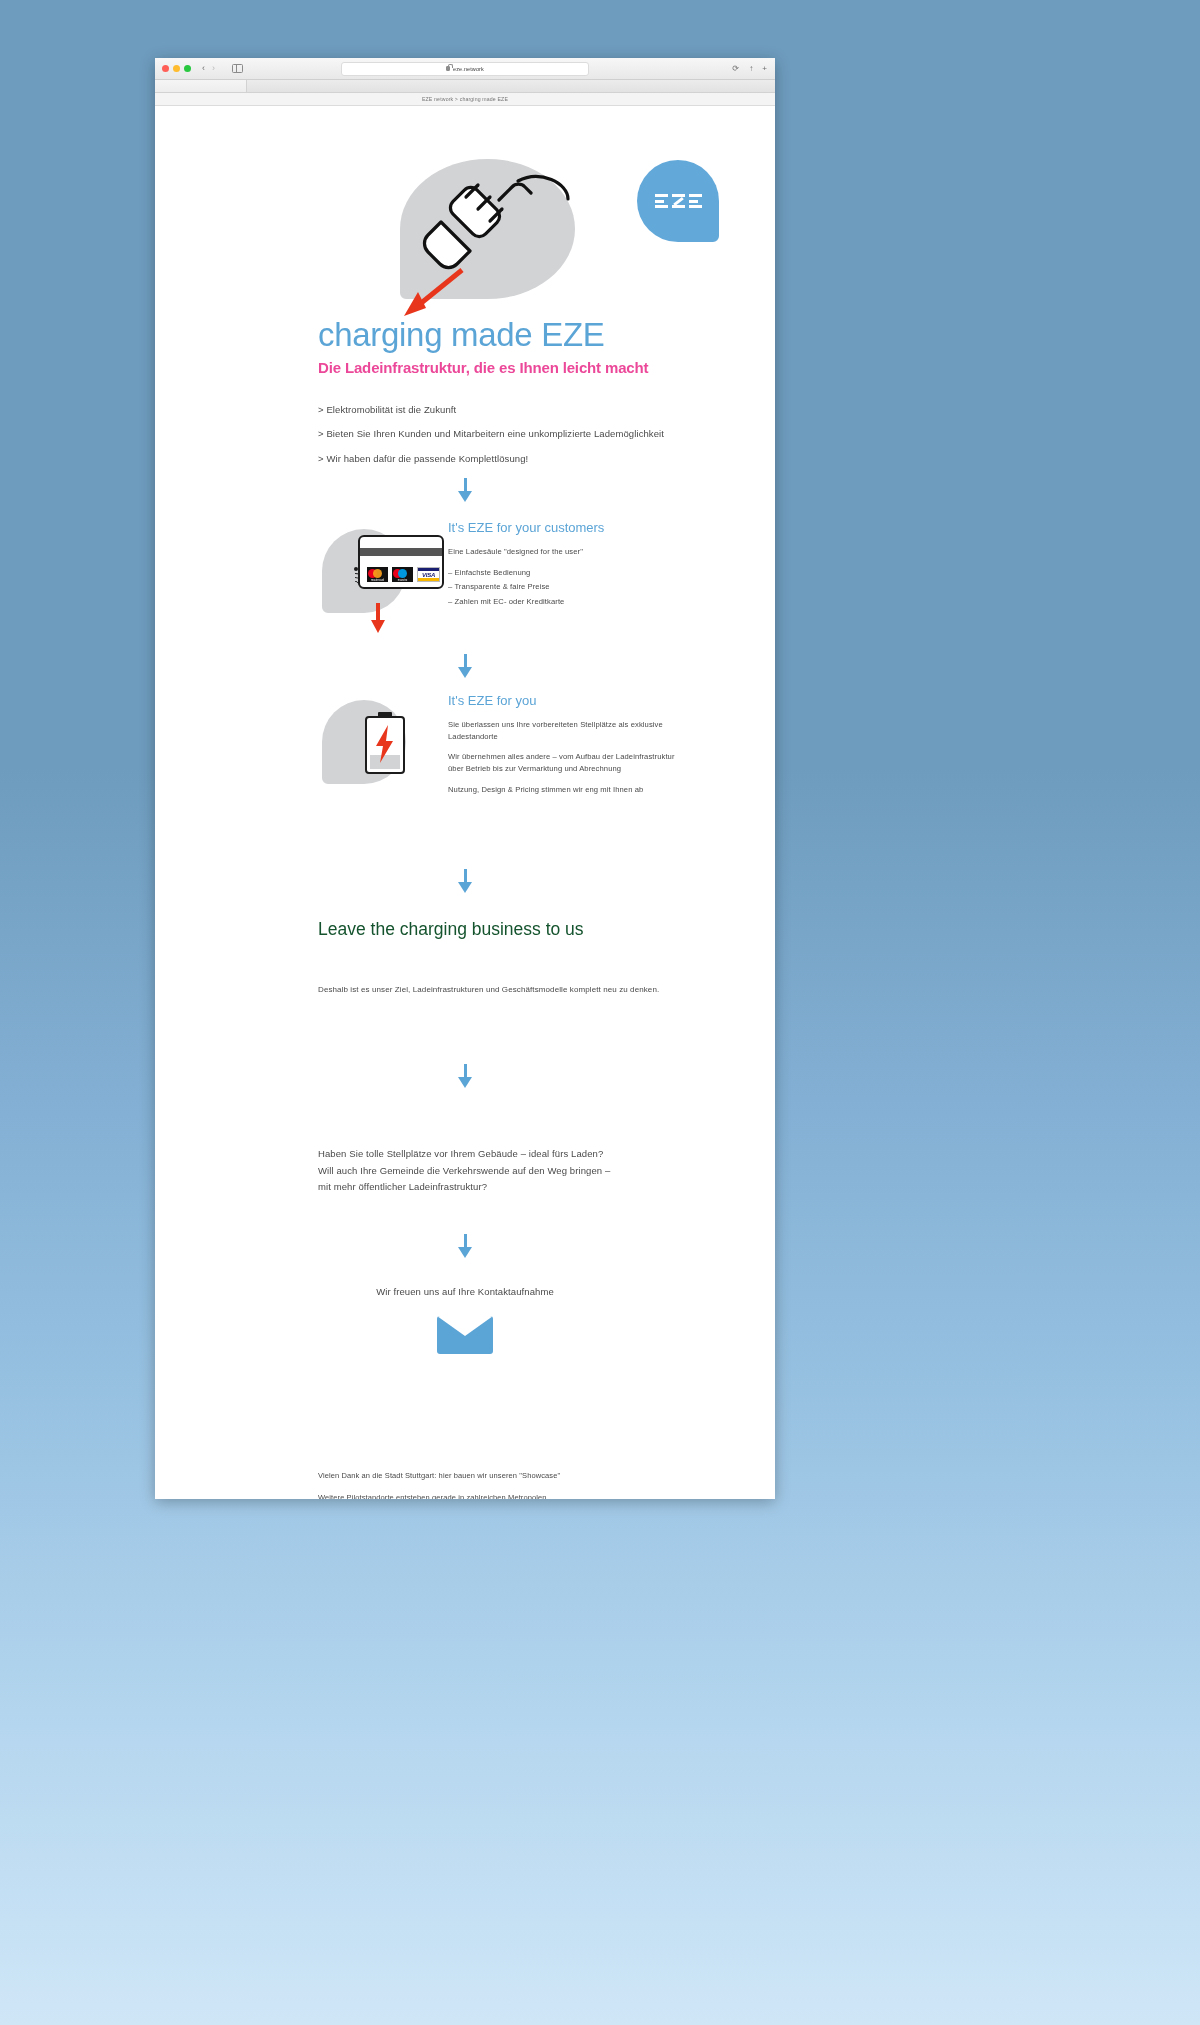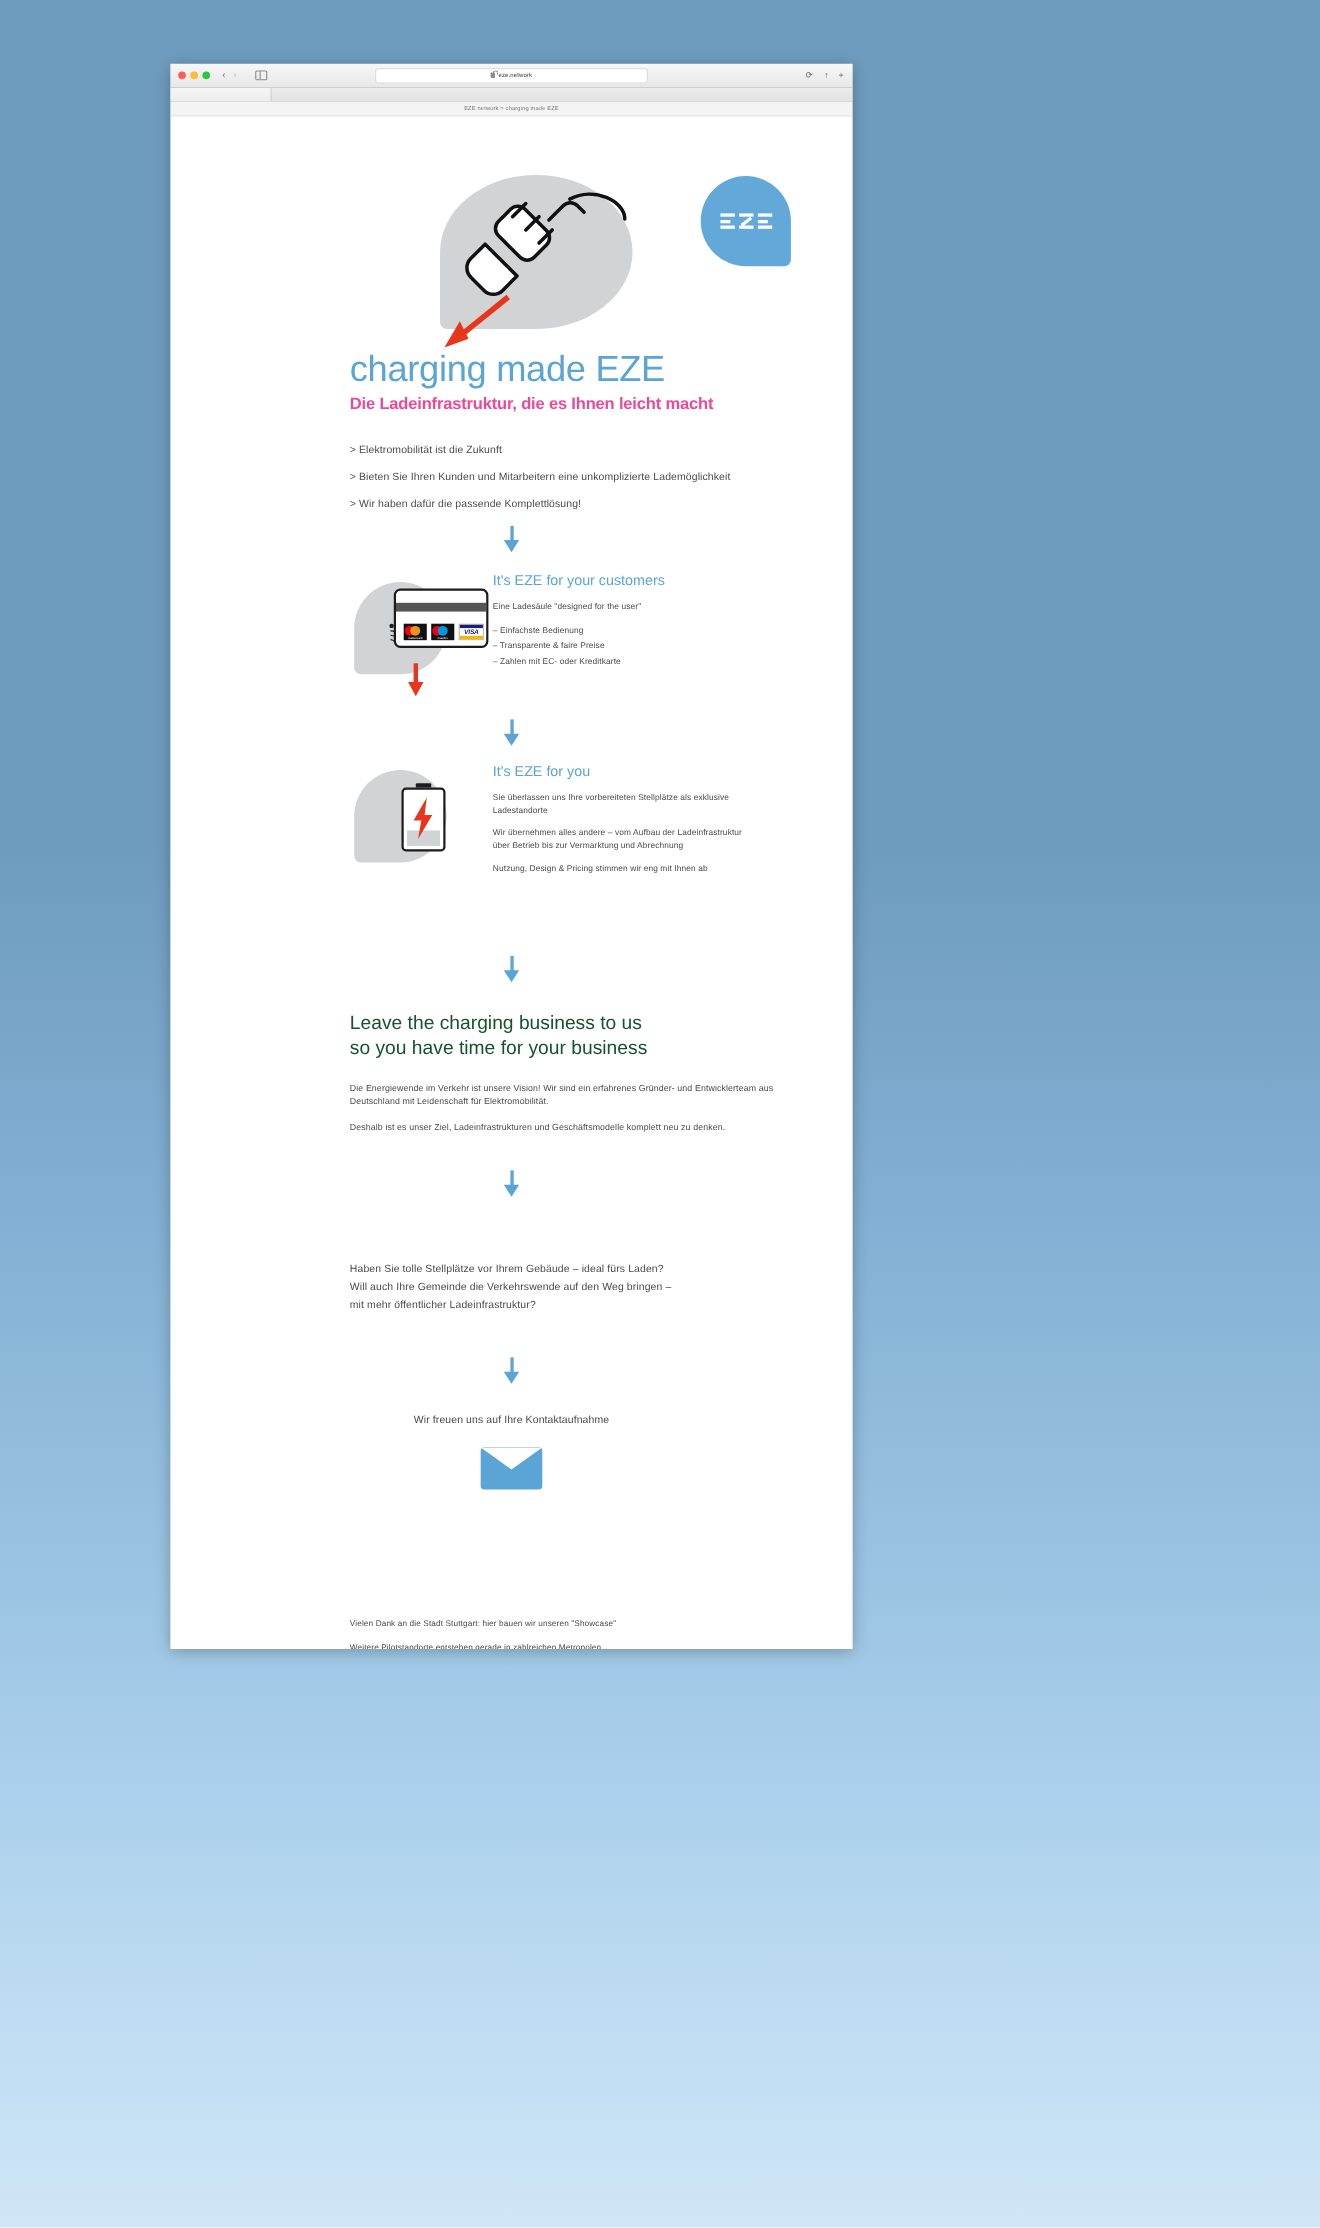--- a/index.html
+++ b/index.html
@@ -466,24 +466,22 @@
 
     <div class="arrow-center" style="top:763px">
       <div class="down-arrow">
         <div class="shaft"></div>
             <div class="head"></div>
       </div>
     </div>
 
     <div class="big-head" style="top:812px">
       <div>Leave the charging business to us</div>
-      <div>so you have time for your business</div>
     </div>
     <div class="body-copy" style="top:878px">
-      <p>Die Energiewende im Verkehr ist unsere Vision! Wir sind ein erfahrenes Gründer- und Entwicklerteam aus Deutschland mit Leidenschaft für Elektromobilität.</p>
       <p>Deshalb ist es unser Ziel, Ladeinfrastrukturen und Geschäftsmodelle komplett neu zu denken.</p>
     </div>
 
     <div class="arrow-center" style="top:958px">
       <div class="down-arrow">
         <div class="shaft"></div>
             <div class="head"></div>
       </div>
     </div>
 

